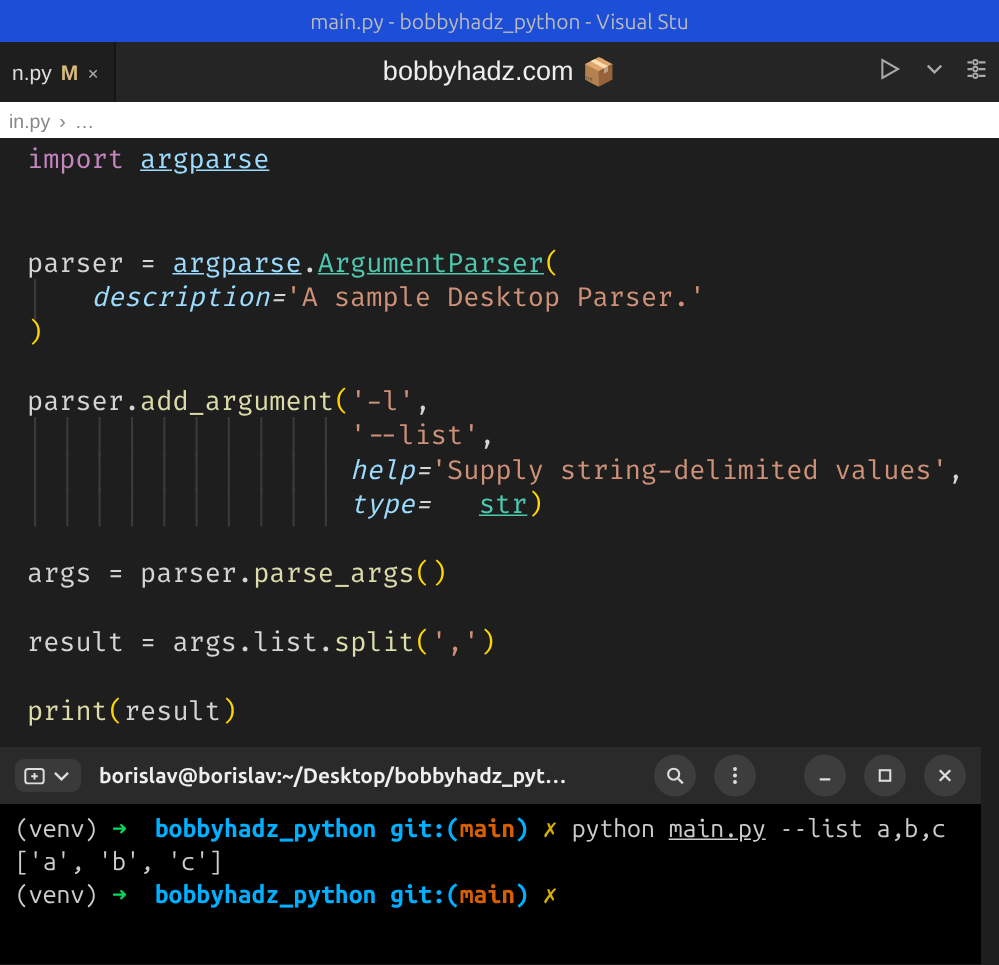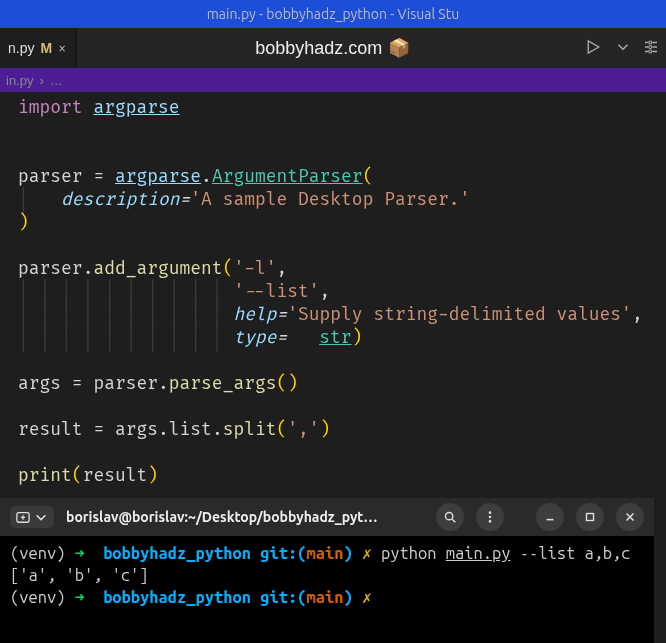--- a/index.html
+++ b/index.html
@@ -39,37 +39,37 @@
   border-right: 1px solid #111;
   cursor: pointer;
 }
 .tab-name { color: #ddd; font-size: 14px; font-family: sans-serif; }
 .tab-dirty { color: #d7ba7d; font-weight: bold; font-size: 14px; font-family: sans-serif; }
 .tab-close { color: #aaa; font-size: 14px; cursor: pointer; }
 .center-label {
   position: absolute;
   left: 50%; transform: translateX(-50%);
   color: #eee; font-family: sans-serif; font-size: 18px;
-  display: flex; align-items: center; gap: 6px;
+  display: flex; align-items: flex-start; gap: 6px;
 }
 .cube { font-size: 18px; }
 .right-controls {
   position: absolute; right: 6px;
   display: flex; align-items: center; gap: 10px;
   color: #aaa;
 }
 .right-controls svg { width: 18px; height: 18px; fill: #aaa; cursor: pointer; }
 .breadcrumb {
   height: 24px;
   padding-left: 6px;
   color: #888;
   font-family: sans-serif;
   font-size: 13px;
   display: flex; align-items: center; gap: 6px;
-  background: #4c1d95;
+  background: #ffffff;
 }
 .editor {
   padding: 4px 0 0 18px;
   font-size: 17.5px;
   line-height: 23px;
   white-space: pre;
   font-family: "Fira Code", "Consolas", monospace;
   position: relative;
   height: 406px;
   overflow: hidden;

